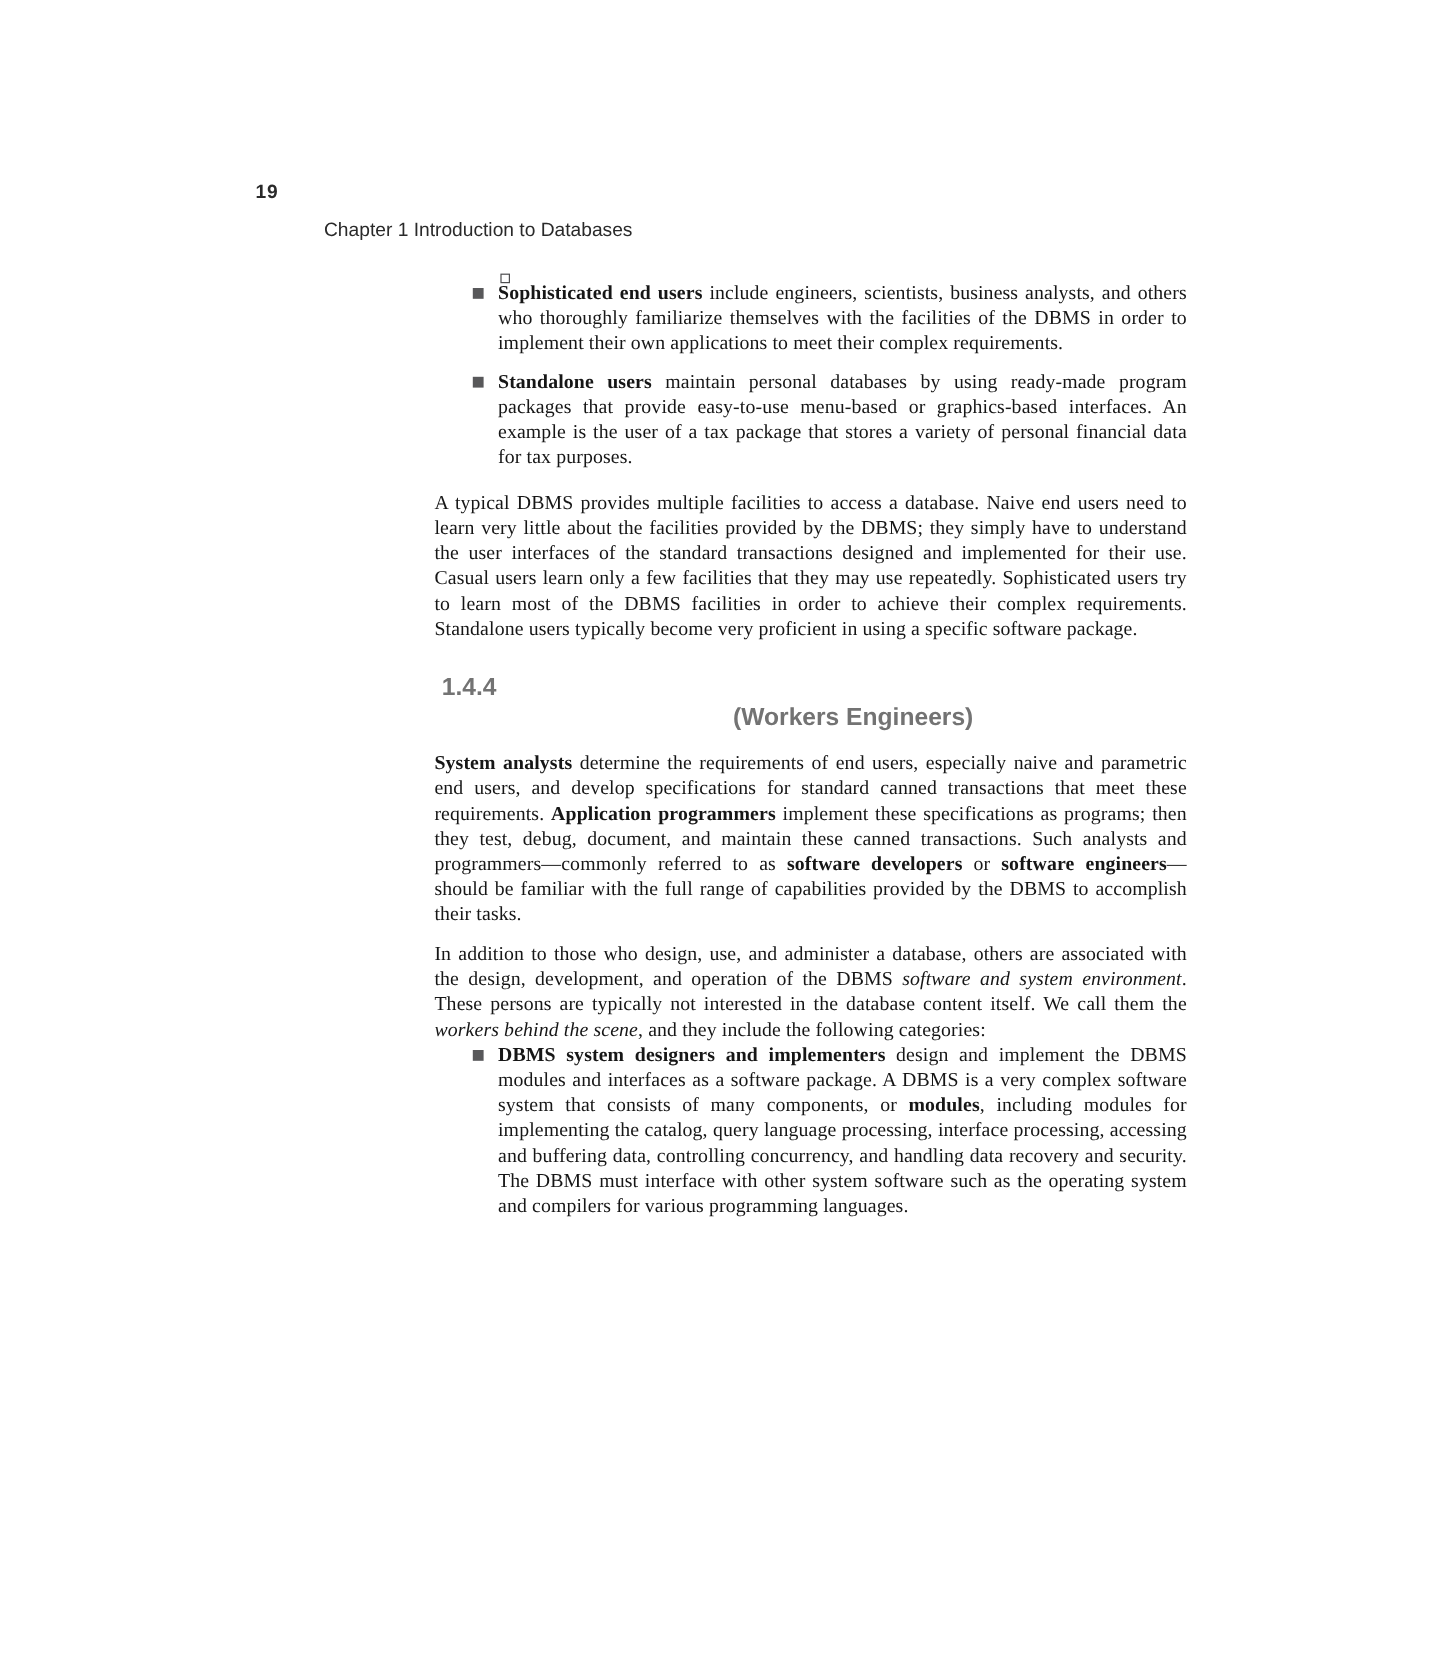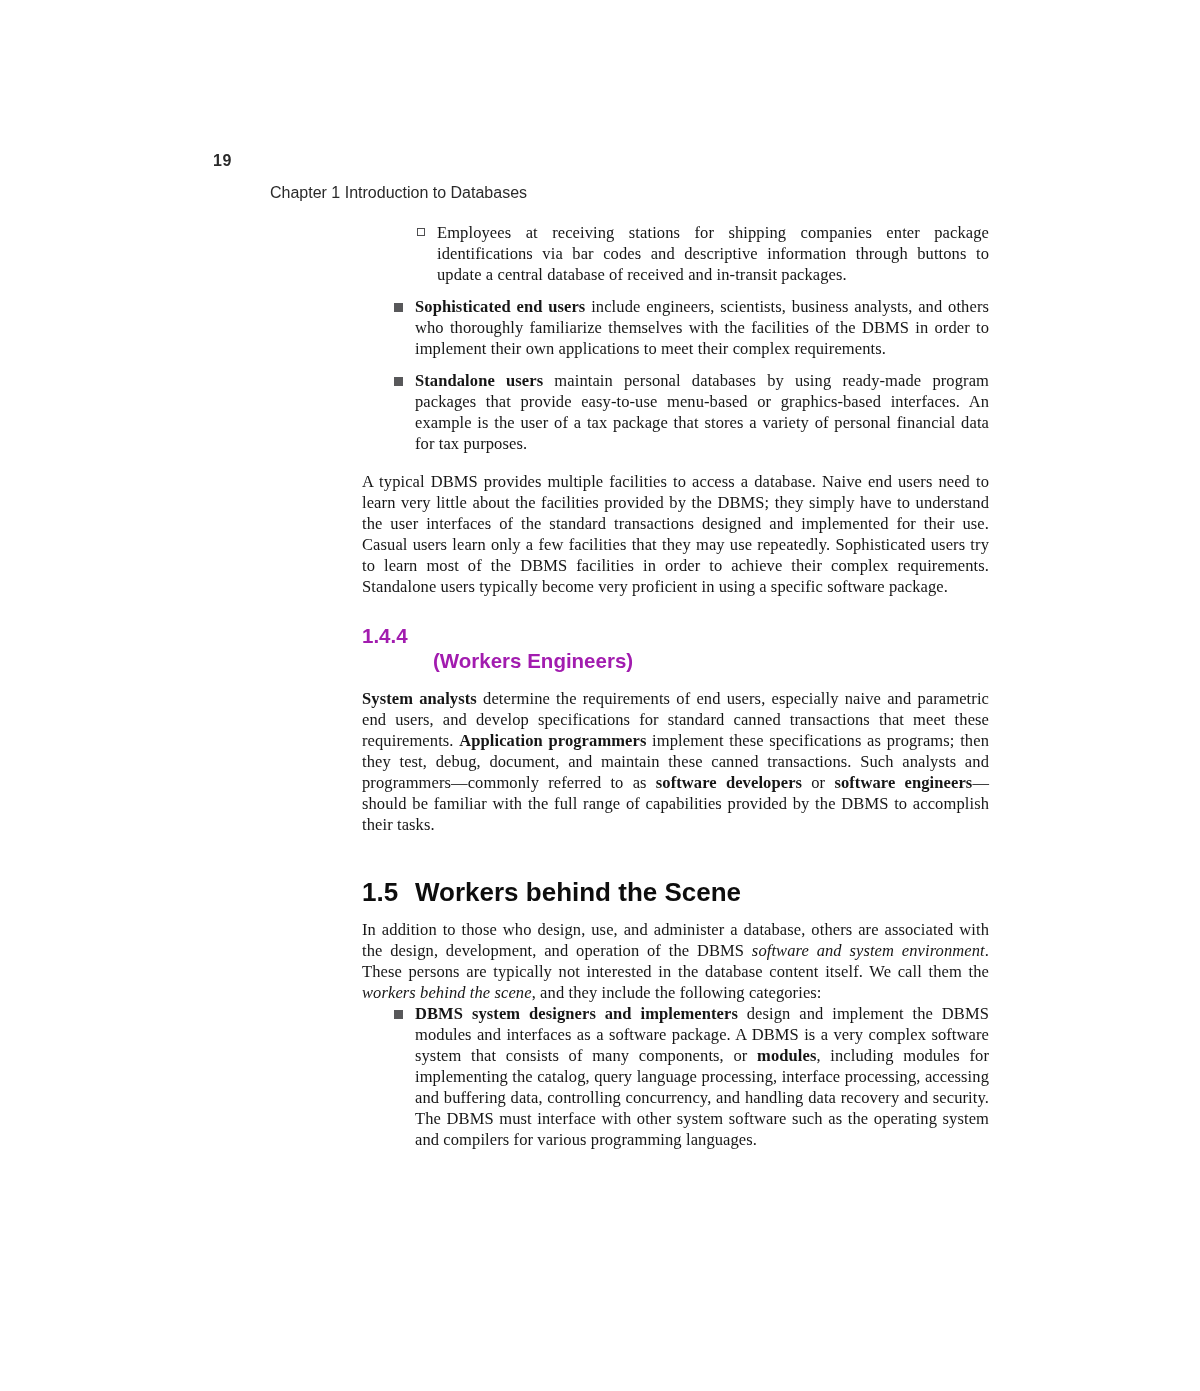--- a/index.html
+++ b/index.html
@@ -92,22 +92,22 @@
   .mt-42 { margin-top: 42px; }
   .mt-12 { margin-top: 12px; }
 
   
   .h-sub {
     display: flex;
     font-family: "Liberation Sans", sans-serif;
     font-weight: bold;
     font-size: 20.5px;
     line-height: 25px;
-    color: #a21caf;
-    text-align: left;
+    color: #737373;
+    text-align: center;
     gap: 13px;
   }
   .h-sub .h-num { width: 58px; flex: none; }
   .h-sub .h-text { flex: 1; }
 
   .h-section {
     display: flex;
     font-family: "Liberation Sans", sans-serif;
     font-weight: bold;
     font-size: 26px;
@@ -123,21 +123,20 @@
 
 <div class="running-head">
   <span class="pagenum">19</span>
   <span class="chapter-title">Chapter 1  Introduction to Databases</span>
 </div>
 
 <main class="column">
 
   <div class="li li-sub body-text">
     <span class="marker marker-hollow"></span>
-    <div><span>Employees at receiving stations for shipping companies enter package identifications via bar codes and descriptive information through buttons to update a central database of received and in-transit packages.</span></div>
   </div>
 
   <div class="li li-main body-text mt-11">
     <span class="marker marker-filled"></span>
     <div><span class="b">Sophisticated end users</span><span> include engineers, scientists, business analysts, and others who thoroughly familiarize themselves with the facilities of the DBMS in order to implement their own applications to meet their complex requirements.</span></div>
   </div>
 
   <div class="li li-main body-text mt-11">
     <span class="marker marker-filled"></span>
     <div><span class="b">Standalone users</span><span> maintain personal databases by using ready-made program packages that provide easy-to-use menu-based or graphics-based interfaces. An example is the user of a tax package that stores a variety of personal financial data for tax purposes.</span></div>
@@ -148,24 +147,20 @@
   <h3 class="h-sub mt-26">
     <span class="h-num">1.4.4</span>
     <span class="h-text">
       <br>
       <span>(Workers Engineers)</span>
     </span>
   </h3>
 
   <p class="body-text mt-15"><span class="b">System analysts</span><span> determine the requirements of end users, especially naive and parametric end users, and develop specifications for standard canned transactions that meet these requirements. </span><span class="b">Application programmers</span><span> implement these specifications as programs; then they test, debug, document, and maintain these canned transactions. Such analysts and programmers—commonly referred to as </span><span class="b">software developers</span><span> or </span><span class="b">software engineers</span><span>—should be familiar with the full range of capabilities provided by the DBMS to accomplish their tasks.</span></p>
 
-  <h2 class="h-section mt-42">
-    <span class="h-num">1.5</span>
-    <span class="h-text">Workers behind the Scene</span>
-  </h2>
 
   <p class="body-text mt-12"><span>In addition to those who design, use, and administer a database, others are associated with the design, development, and operation of the DBMS </span><span class="i">software and system environment</span><span>. These persons are typically not interested in the database content itself. We call them the </span><span class="i">workers behind the scene</span><span>, and they include the following categories:</span></p>
 
   <div class="li li-main body-text mt-20">
     <span class="marker marker-filled"></span>
     <div><span class="b">DBMS system designers and implementers</span><span> design and implement the DBMS modules and interfaces as a software package. A DBMS is a very complex software system that consists of many components, or </span><span class="b">modules</span><span>, including modules for implementing the catalog, query language processing, interface processing, accessing and buffering data, controlling concurrency, and handling data recovery and security. The DBMS must interface with other system software such as the operating system and compilers for various programming languages.</span></div>
   </div>
 
 </main>
 

